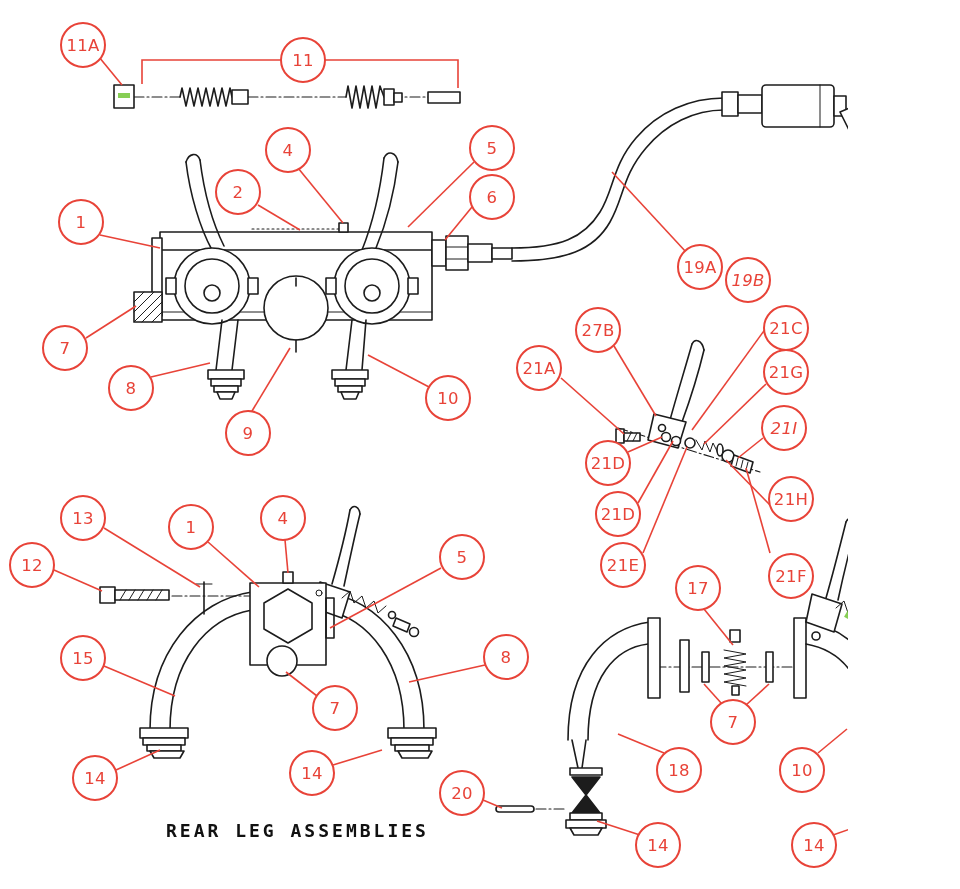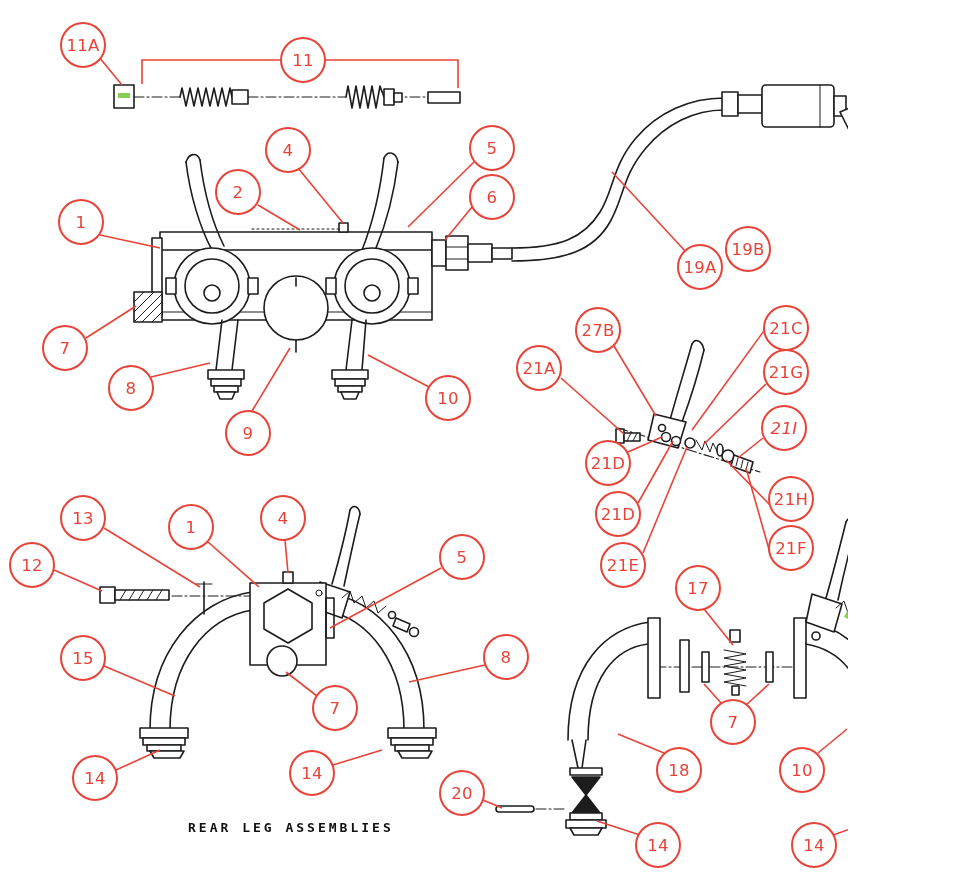--- a/index.html
+++ b/index.html
@@ -17,23 +17,23 @@
   .filld { fill:var(--ink); }
   .green { fill:var(--highlight); stroke:none; opacity:.9; }
   .leader { stroke:var(--accent); stroke-width:1.6; fill:none; }
   .callout {
     position:absolute; width:46px; height:46px; margin-left:-23px; margin-top:-23px;
     border:2.5px solid var(--accent); border-radius:50%; background:#fff;
     color:var(--accent); display:flex; align-items:center; justify-content:center;
     font-size:16.5px; font-weight:500; letter-spacing:.3px; box-sizing:border-box;
   }
   .title {
-    position:absolute; left:188px; top:820px; color:#111;
+    position:absolute; left:166px; top:820px; color:#111;
     font-family:"DejaVu Sans Mono", monospace; font-weight:700;
-    font-size:13px; letter-spacing:3px; white-space:nowrap;
+    font-size:18px; letter-spacing:3px; white-space:nowrap;
   }
 </style>
 </head>
 <body>
 
 <div class="stage">
 
   <svg width="960" height="889" viewBox="0 0 960 889">
 
     <g>
@@ -290,31 +290,31 @@
       <div class="callout" style="left: 288px; top: 150px;">4</div>
       <div class="callout" style="left: 492px; top: 148px;">5</div>
       <div class="callout" style="left: 238px; top: 192px;">2</div>
       <div class="callout" style="left: 492px; top: 197px;">6</div>
       <div class="callout" style="left: 81px; top: 222px;">1</div>
       <div class="callout" style="left: 65px; top: 348px;">7</div>
       <div class="callout" style="left: 131px; top: 388px;">8</div>
       <div class="callout" style="left: 248px; top: 433px;">9</div>
       <div class="callout" style="left: 448px; top: 398px;">10</div>
       <div class="callout" style="left: 700px; top: 267px;">19A</div>
-      <div class="callout" style="left: 748px; top: 249px;">19B</div>
+      <div class="callout" style="left: 748px; top: 280px; font-style: italic;">19B</div>
       <div class="callout" style="left: 598px; top: 330px;">27B</div>
       <div class="callout" style="left: 786px; top: 328px;">21C</div>
       <div class="callout" style="left: 539px; top: 368px;">21A</div>
       <div class="callout" style="left: 786px; top: 372px;">21G</div>
       <div class="callout" style="left: 784px; top: 428px; font-style: italic;">21I</div>
       <div class="callout" style="left: 608px; top: 463px;">21D</div>
       <div class="callout" style="left: 791px; top: 499px;">21H</div>
       <div class="callout" style="left: 618px; top: 514px;">21D</div>
       <div class="callout" style="left: 623px; top: 565px;">21E</div>
-      <div class="callout" style="left: 791px; top: 548px;">21F</div>
+      <div class="callout" style="left: 791px; top: 576px;">21F</div>
       <div class="callout" style="left: 83px; top: 518px;">13</div>
       <div class="callout" style="left: 191px; top: 527px;">1</div>
       <div class="callout" style="left: 283px; top: 518px;">4</div>
       <div class="callout" style="left: 32px; top: 565px;">12</div>
       <div class="callout" style="left: 462px; top: 557px;">5</div>
       <div class="callout" style="left: 83px; top: 658px;">15</div>
       <div class="callout" style="left: 506px; top: 657px;">8</div>
       <div class="callout" style="left: 335px; top: 708px;">7</div>
       <div class="callout" style="left: 95px; top: 778px;">14</div>
       <div class="callout" style="left: 312px; top: 773px;">14</div>

